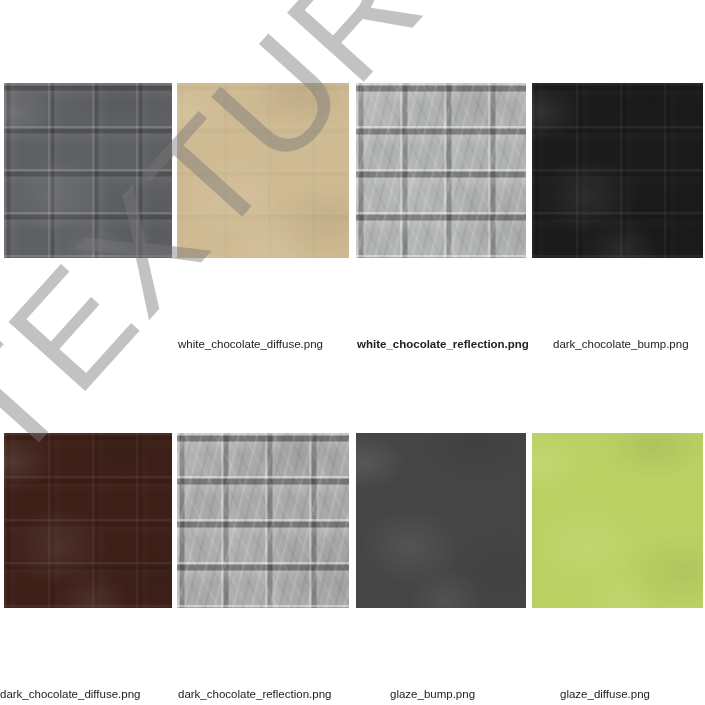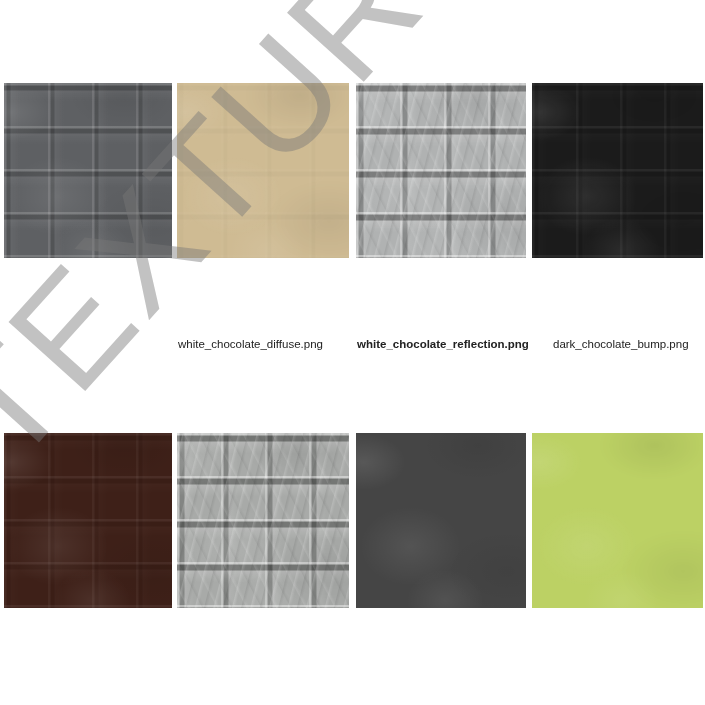--- a/index.html
+++ b/index.html
@@ -200,16 +200,22 @@
       <div class="blotch"></div>
     </div>
   </div>
 
   <div class="tile" style="left:532px; top:433px; width:171px; height:175px; background:#bcd164;">
     <div class="tile-inner">
       <div class="blotch"></div>
     </div>
   </div>
 
+  <div class="label-row" style="top:686px;">
+    <span class="label" style="left:0px;">dark_chocolate_diffuse.png</span>
+    <span class="label" style="left:178px;">dark_chocolate_reflection.png</span>
+    <span class="label" style="left:390px;">glaze_bump.png</span>
+    <span class="label" style="left:560px;">glaze_diffuse.png</span>
+  </div>
 
   <div class="watermark">TEXTURES</div>
 
 </div>
 
 </body></html>

